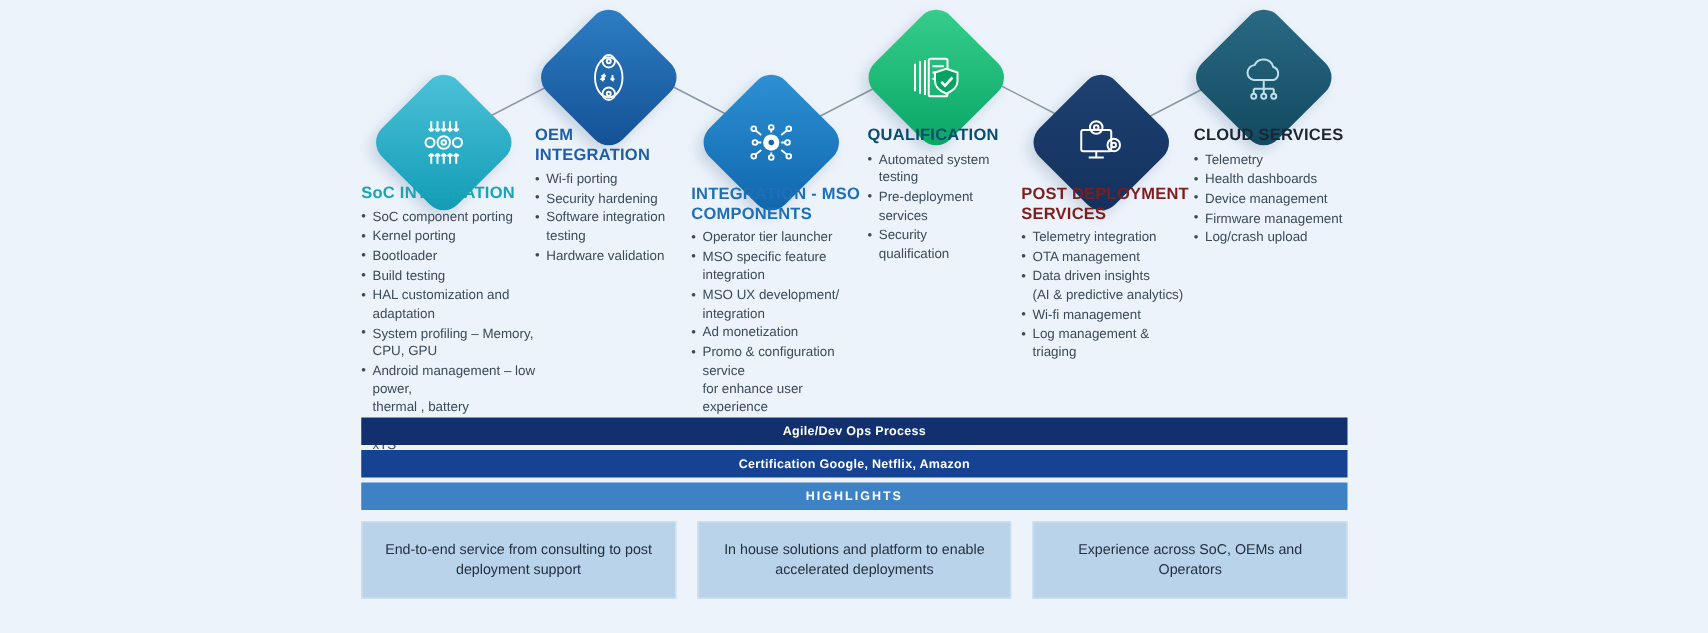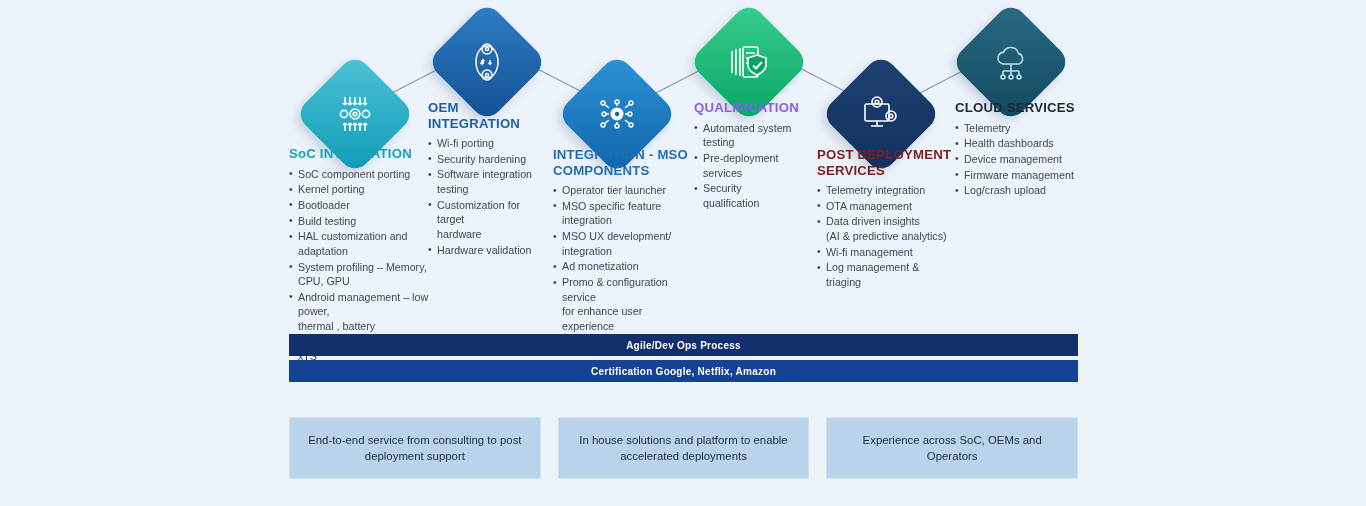--- a/index.html
+++ b/index.html
@@ -217,38 +217,37 @@
         <li>Android certification Testing – xTS<span class="cont">and Google certification</span></li>
       </ul>
   </div>
 
   <div class="block" style="left:428px;top:100px;width:120px;">
     <h3 style="color: rgb(31, 95, 168);">OEM INTEGRATION</h3>
     <ul>
         <li>Wi-fi porting</li>
         <li>Security hardening</li>
         <li>Software integration<span class="cont">testing</span></li>
-        <li>Customization for target<span class="cont">hardware</span></li>
         <li>Hardware validation</li>
       </ul>
   </div>
 
   <div class="block" style="left:553px;top:147px;width:142px;">
     <h3 style="color: rgb(31, 111, 181);">INTEGRATION - MSO<br>COMPONENTS</h3>
     <ul>
         <li>Operator tier launcher</li>
         <li>MSO specific feature<span class="cont">integration</span></li>
         <li>MSO UX development/<span class="cont">integration</span></li>
         <li>Ad monetization</li>
         <li>Promo &amp; configuration service<span class="cont">for enhance user experience</span><span class="cont">and monetization</span></li>
       </ul>
   </div>
 
   <div class="block" style="left:694px;top:100px;width:104px;">
-    <h3 style="color: #8b5cf6; text-align: right;">QUALIFICATION</h3>
+    <h3 style="color: #0c4a6e; text-align: right;">QUALIFICATION</h3>
     <ul>
         <li>Automated  system<span class="cont">testing</span></li>
         <li>Pre-deployment<span class="cont">services</span></li>
         <li>Security qualification</li>
       </ul>
   </div>
 
   <div class="block" style="left:817px;top:147px;width:135px;">
     <h3 style="color: #7f1d1d;">POST DEPLOYMENT<br>SERVICES</h3>
     <ul>
@@ -267,20 +266,21 @@
         <li>Health dashboards</li>
         <li>Device management</li>
         <li>Firmware management</li>
         <li>Log/crash upload</li>
       </ul>
   </div>
 
   <div class="bars">
     <div class="bar b1">Agile/Dev Ops Process</div>
     <div class="bar b2">Certification Google, Netflix, Amazon</div>
+    <div class="bar b3">HIGHLIGHTS</div>
   </div>
 
   <div class="cards">
     <div class="card">End-to-end service from consulting to post deployment support</div>
     <div class="card">In house solutions and platform to enable accelerated deployments</div>
     <div class="card">Experience across SoC, OEMs and Operators</div>
   </div>
 
 </div>
 

